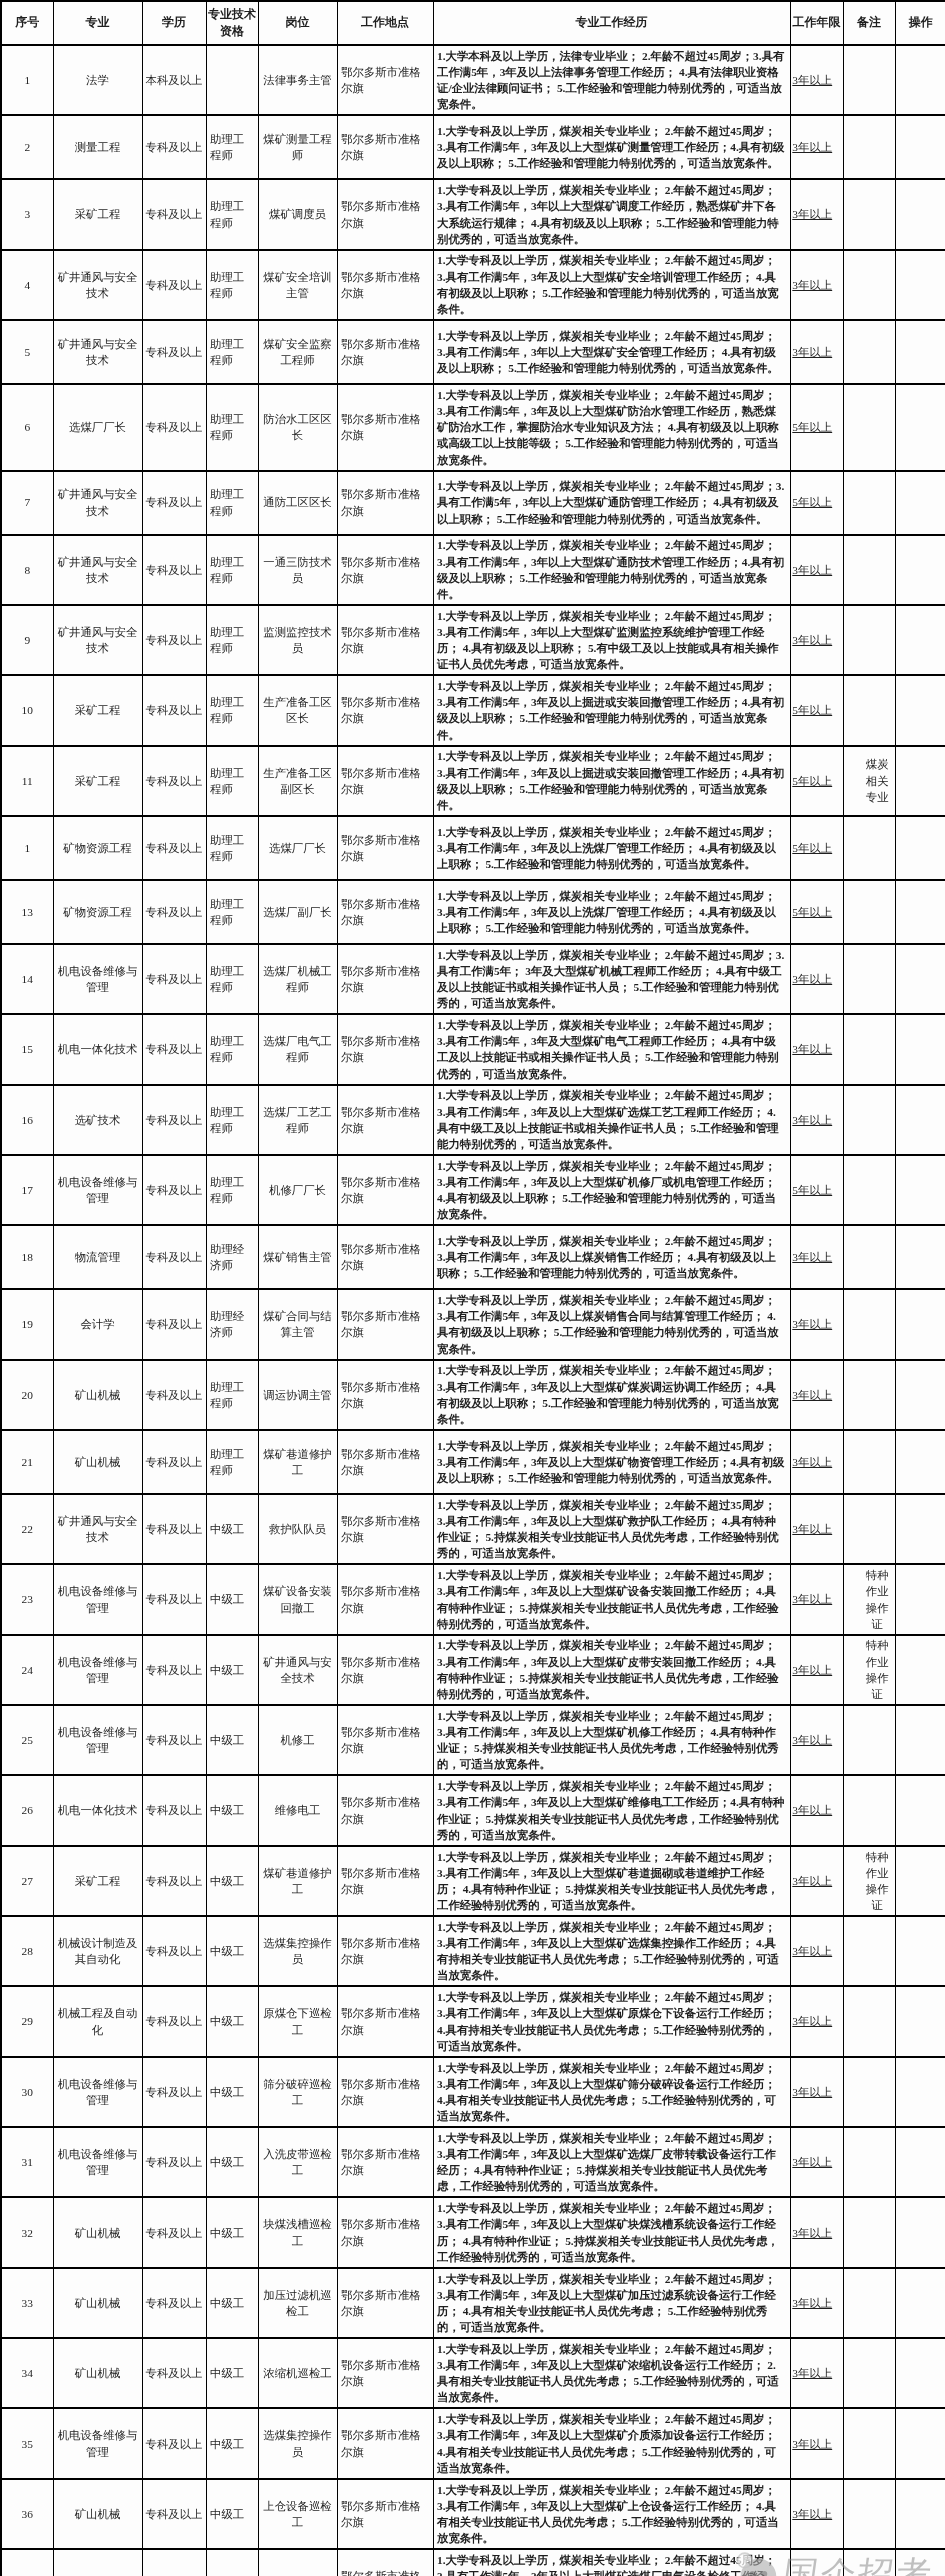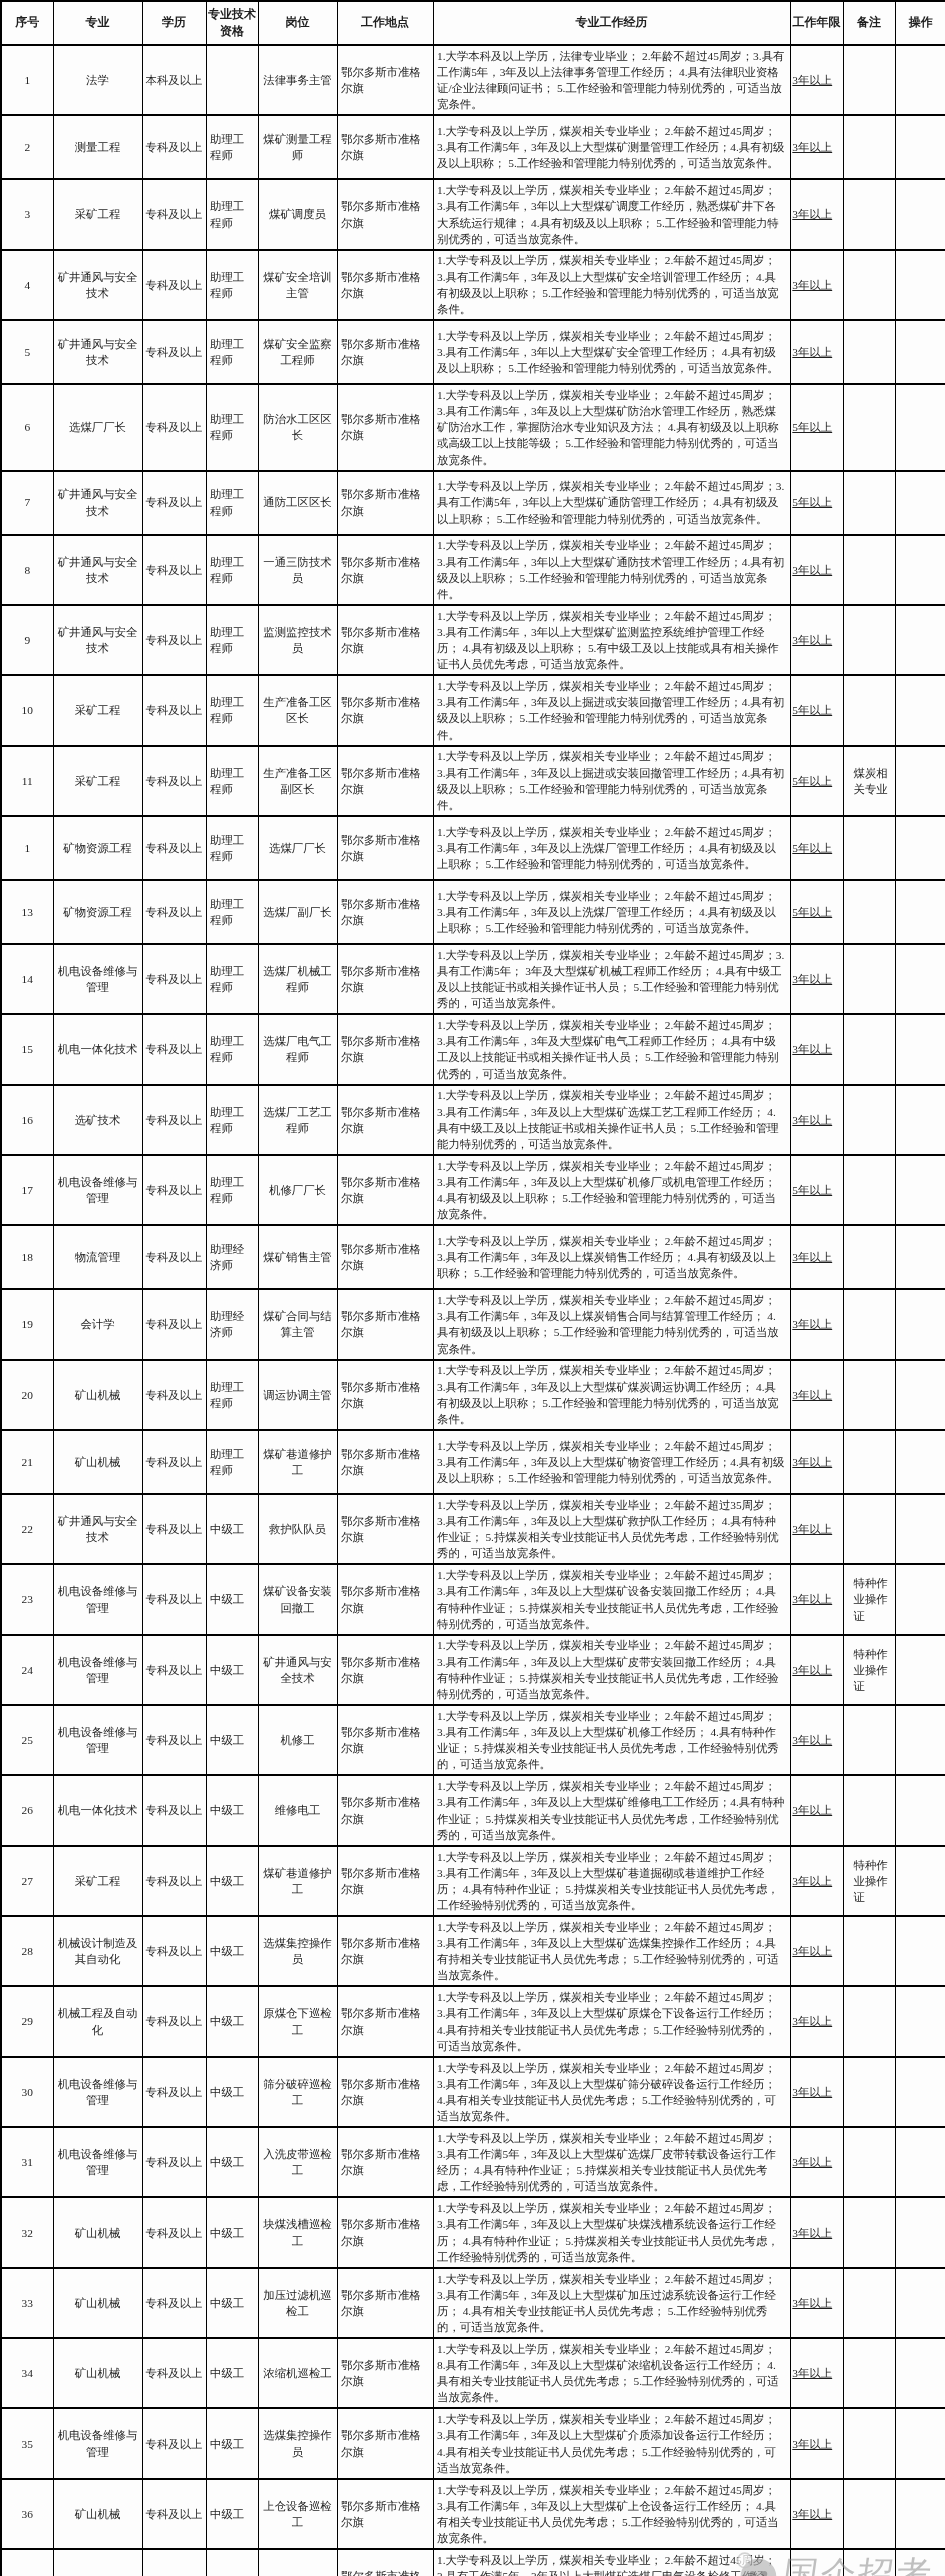--- a/index.html
+++ b/index.html
@@ -37,23 +37,23 @@
     text-align:center;
     font-size:12px;
     padding:1.8px 0.9px;
   }
   tbody tr{height:64px;}
   tbody td{text-align:left;}
   tbody td:nth-child(1),
   tbody td:nth-child(2),
   tbody td:nth-child(3),
   tbody td:nth-child(5){text-align:center;padding-left:1.8px;padding-right:1.8px;}
-  tbody td:nth-child(7){padding-left:3.5px;padding-right:2.6px;}
+  tbody td:nth-child(7){padding-left:3.5px;padding-right:2.6px;font-weight:bold;}
   tbody td:nth-child(8){padding-left:1.8px;padding-right:0.9px;text-decoration:underline;}
-  tbody td:nth-child(9){padding-left:10px;}
+  tbody td:nth-child(9){padding-left:19px;text-align:center;}
   .watermark{
     position:absolute;
     right:12.3px;
     bottom:23px;
     display:flex;
     align-items:center;
     gap:5.3px;
     pointer-events:none;
     opacity:.72;
   }
@@ -496,21 +496,21 @@
           <td></td>
           <td></td>
         </tr>
         <tr>
           <td>34</td>
           <td>矿山机械</td>
           <td>专科及以上</td>
           <td>中级工</td>
           <td>浓缩机巡检工</td>
           <td>鄂尔多斯市准格尔旗</td>
-          <td>1.大学专科及以上学历，煤炭相关专业毕业； 2.年龄不超过45周岁； 8.具有工作满5年，3年及以上大型煤矿浓缩机设备运行工作经历； 4.具有相关专业技能证书人员优先考虑； 5.工作经验特别优秀的，可适当放宽条件。</td>
+          <td>1.大学专科及以上学历，煤炭相关专业毕业； 2.年龄不超过45周岁； 3.具有工作满5年，3年及以上大型煤矿浓缩机设备运行工作经历； 2.具有相关专业技能证书人员优先考虑； 5.工作经验特别优秀的，可适当放宽条件。</td>
           <td>3年以上</td>
           <td></td>
           <td></td>
         </tr>
         <tr>
           <td>35</td>
           <td>机电设备维修与管理</td>
           <td>专科及以上</td>
           <td>中级工</td>
           <td>选煤集控操作员</td>

